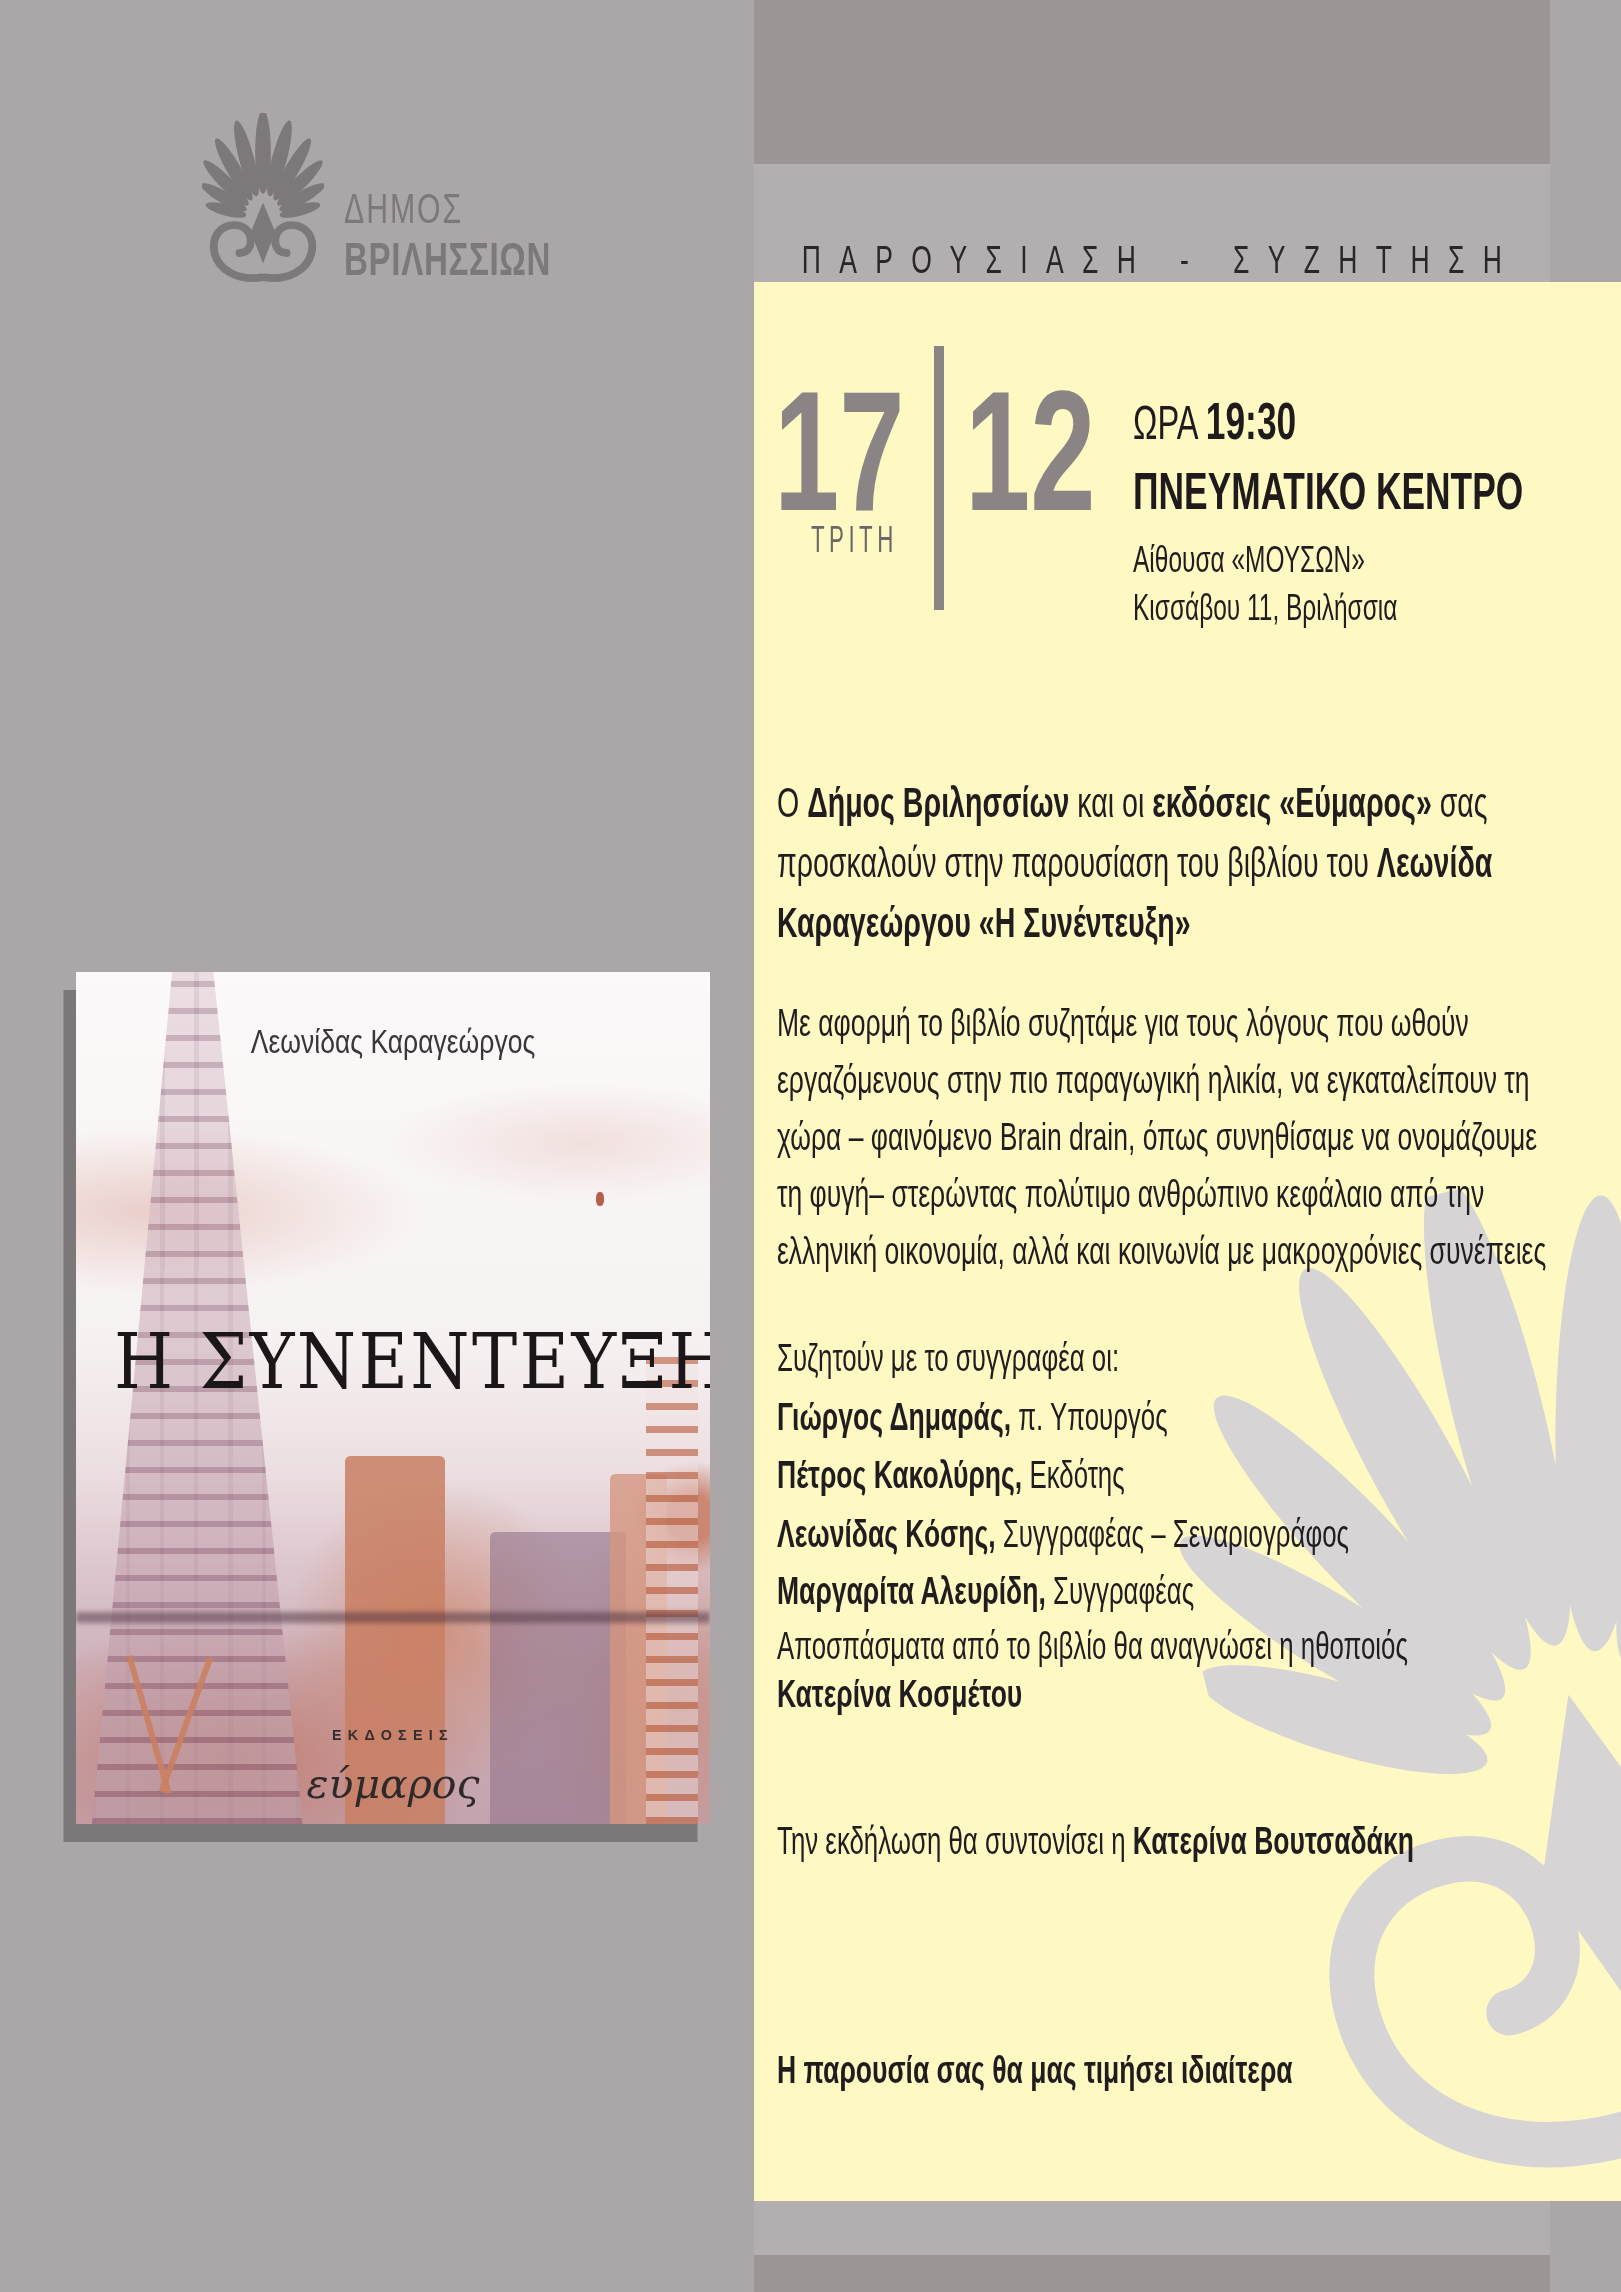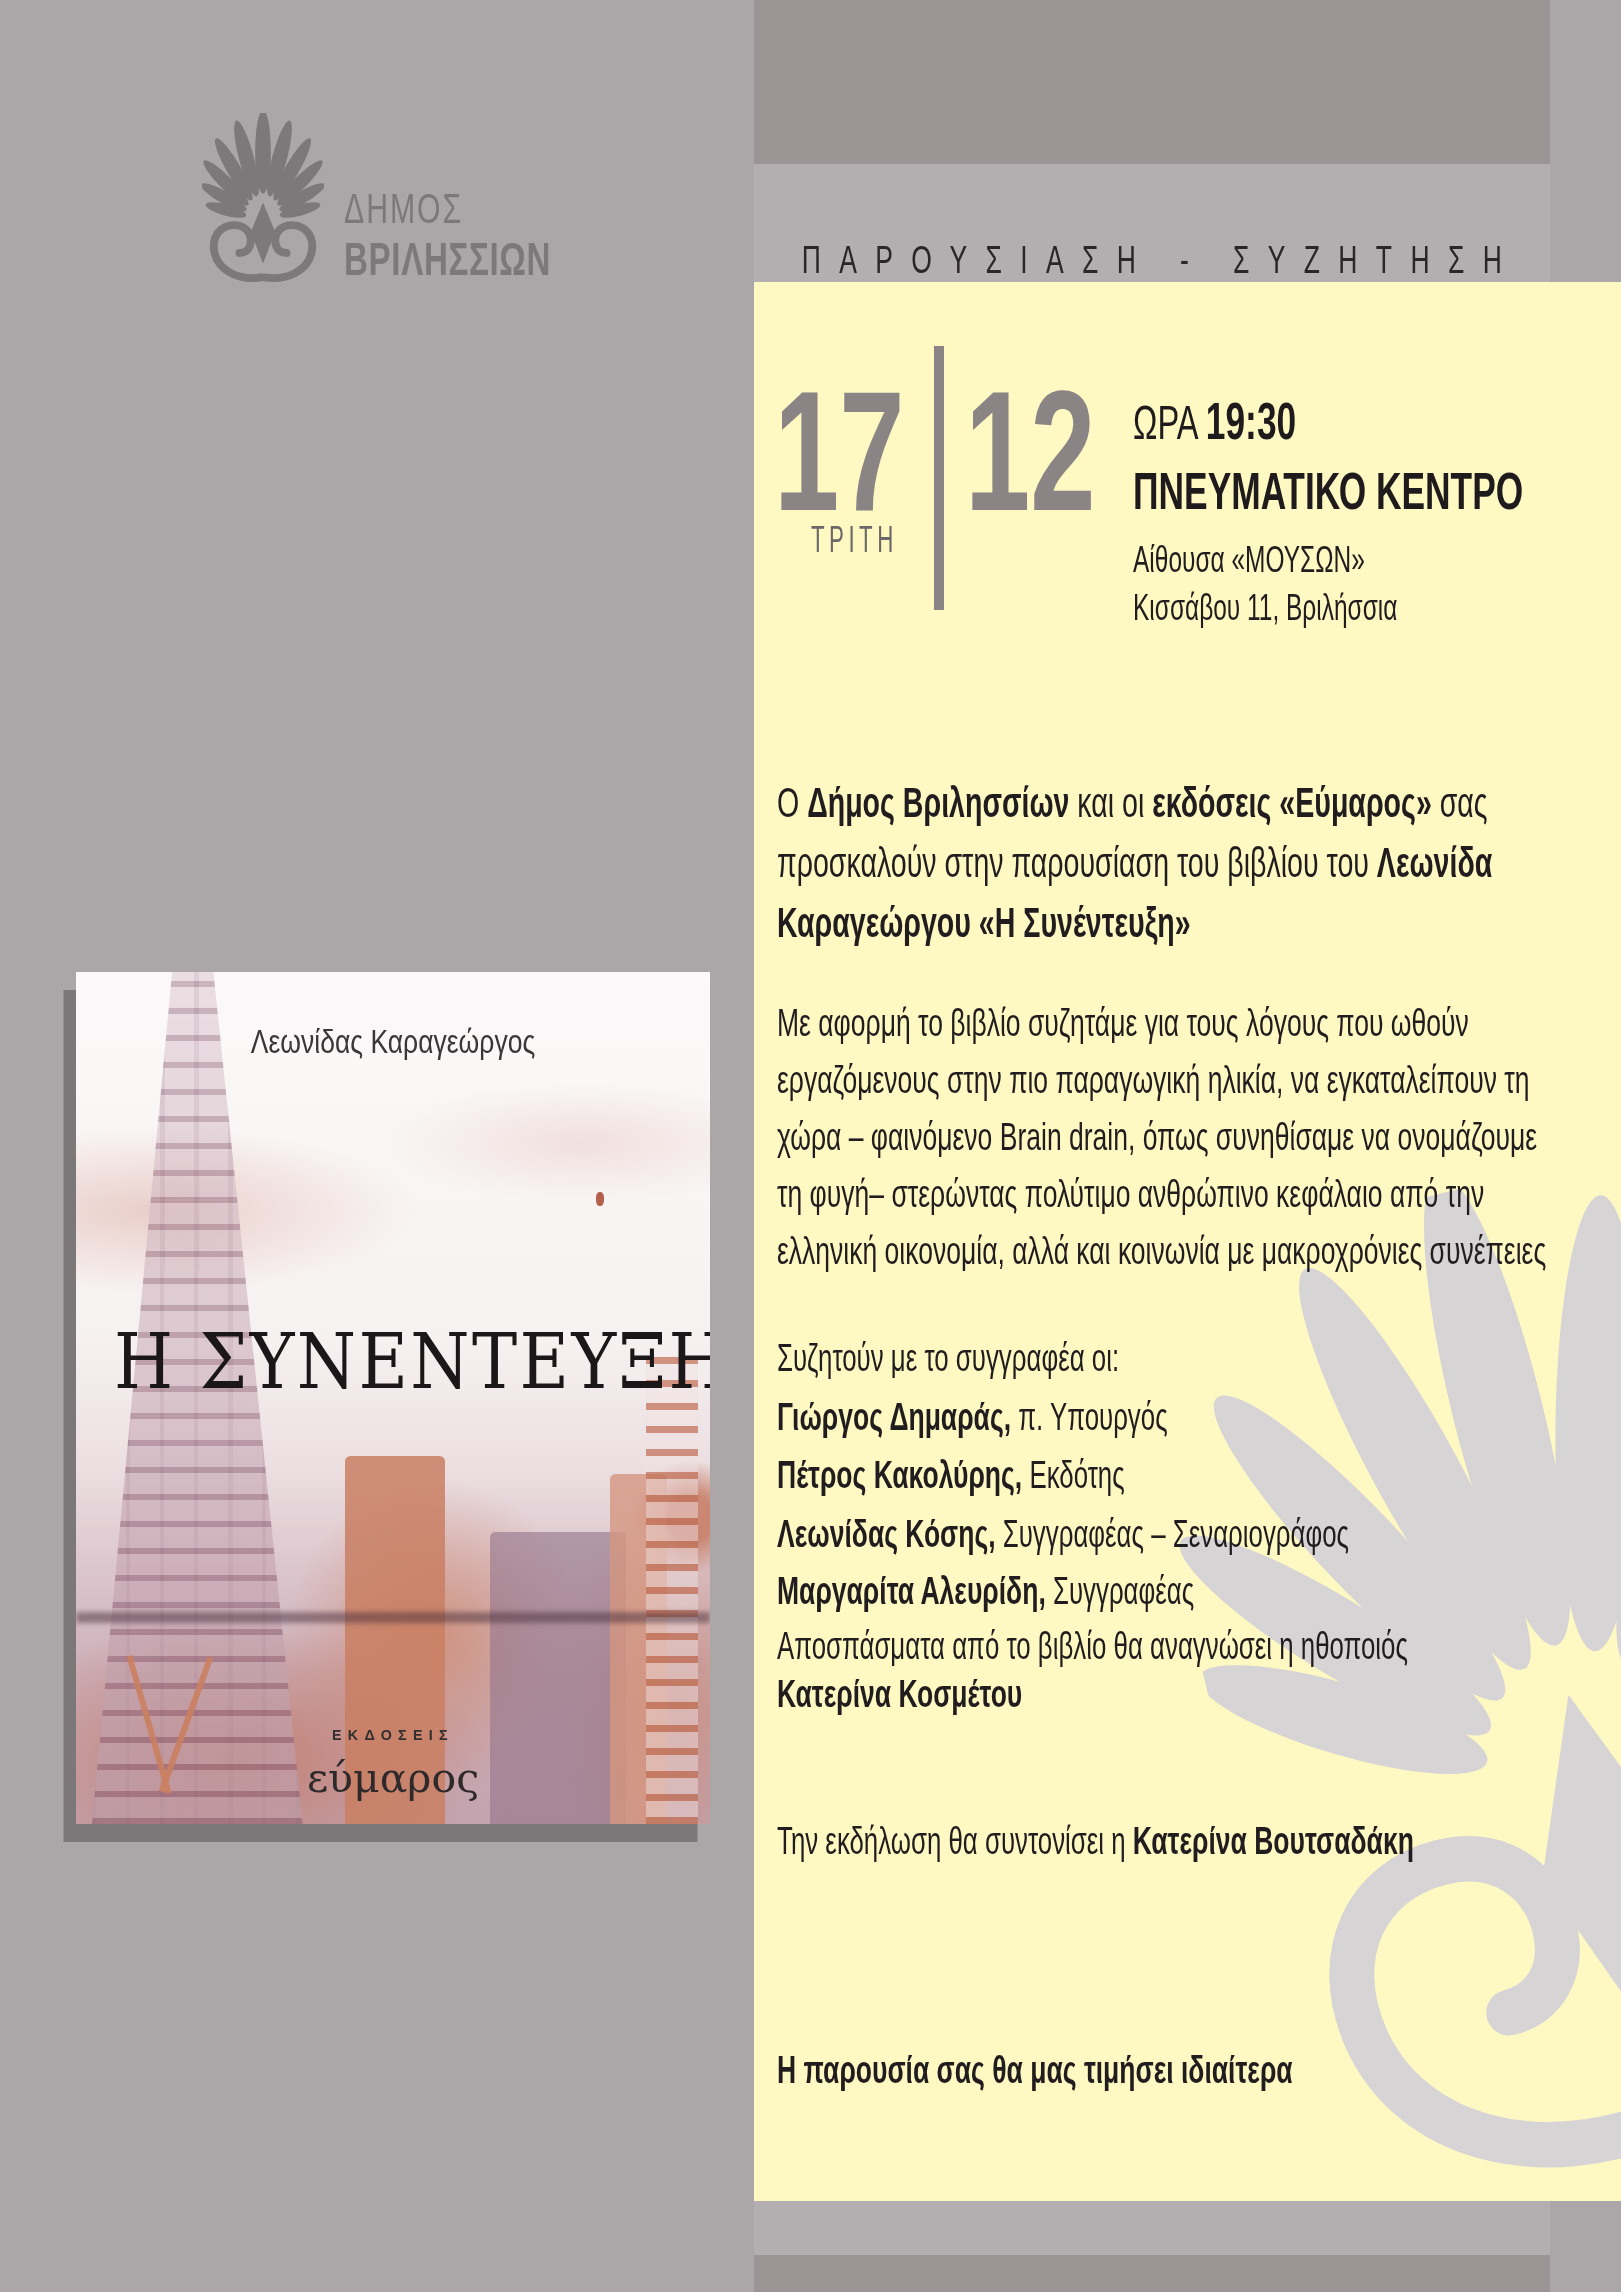--- a/index.html
+++ b/index.html
@@ -90,21 +90,21 @@
   .crane2{left:70px;top:681px;transform:rotate(-16deg)}
   .speck{position:absolute;right:106px;top:220px;width:8px;height:14.3px;background:#a9442f;opacity:.85;border-radius:40%}
 
   .book-author{position:absolute;left:0;right:0;top:50px;text-align:center;font-size:34px;color:#3b3637;
       transform:scaleX(.78);transform-origin:50% 0;white-space:nowrap}
   .book-title{position:absolute;left:0;right:0;top:345px;text-align:center;
       font-family:"DejaVu Serif","Liberation Serif",serif;font-size:77px;letter-spacing:2.7px;color:#1b1718;
       transform:scaleX(.88);transform-origin:50% 0;white-space:nowrap}
   .pub{position:absolute;left:0;right:0;top:755px;text-align:center}
   .pub-label{font-size:14.3px;letter-spacing:6.3px;color:#332e2f;font-weight:700}
-  .pub-name{margin-top:11px;font-family:"DejaVu Serif","Liberation Serif",serif;
+  .pub-name{margin-top:17px;font-family:"DejaVu Serif","Liberation Serif",serif;font-style:italic;
       font-size:41px;color:#2e292a}
 </style>
 </head>
 <body>
 
 <div class="poster">
 
   <div class="logo">
     <svg viewBox="0 0 140 196" aria-hidden="true">
       <g fill="currentColor">

